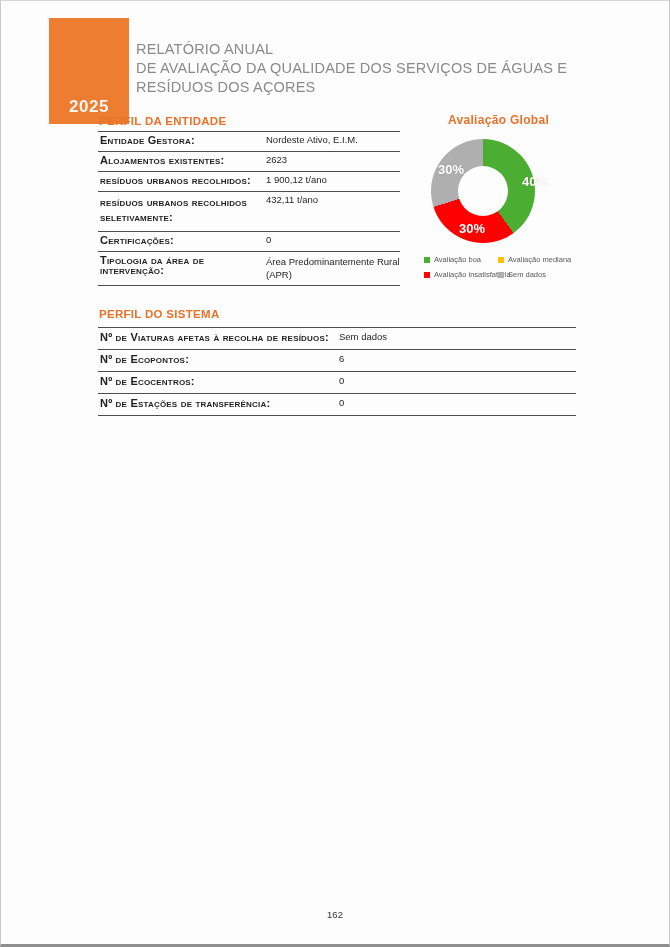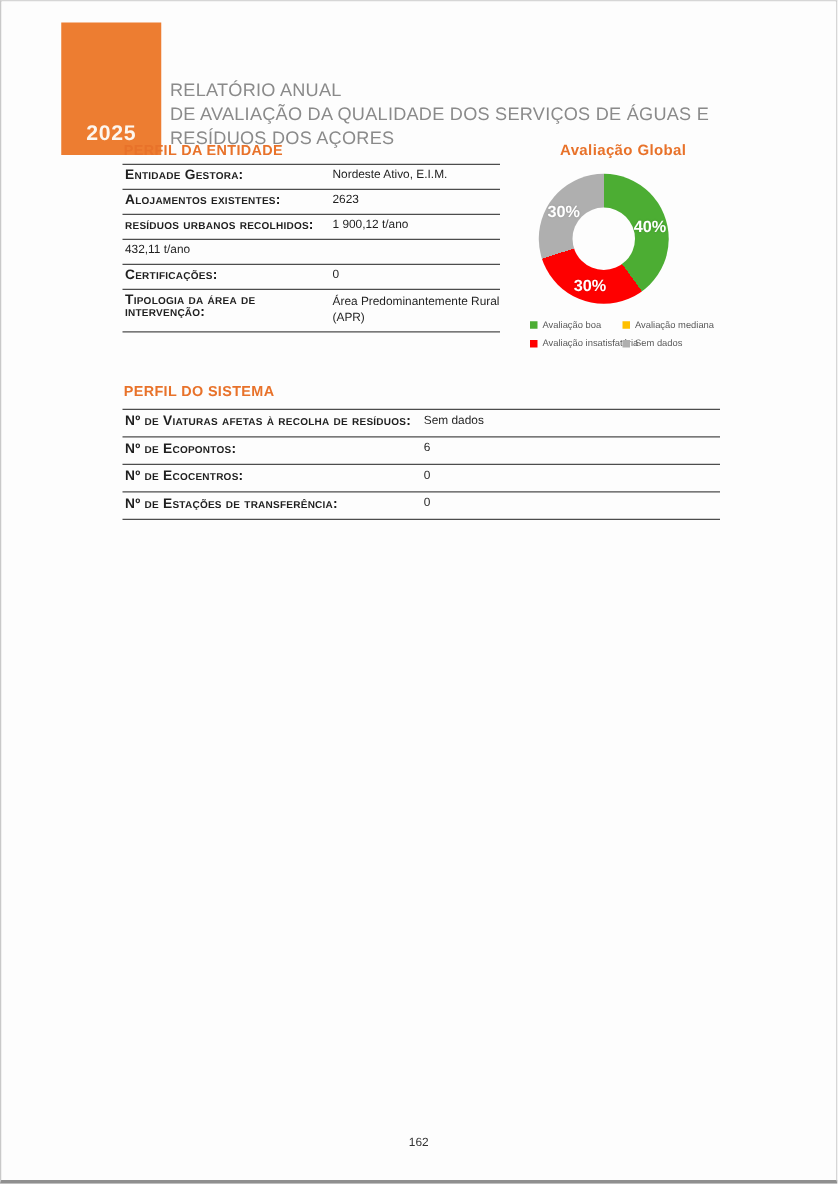--- a/index.html
+++ b/index.html
@@ -11,21 +11,21 @@
     font-family:"Liberation Sans",sans-serif;overflow:hidden;
   }
   
   .year-block{
     position:absolute;left:48px;top:0;width:80px;height:106px;
     background:#ED7D31;display:flex;align-items:flex-end;justify-content:center;margin-top:17px;
   }
   .year-text{color:#fdf6ee;font-weight:bold;font-size:17px;padding-bottom:7px;letter-spacing:.5px;}
   .doc-title{
     position:absolute;left:135px;top:39px;color:#8a8a8a;
-    font-size:14.5px;line-height:19px;letter-spacing:.2px;margin-top:24px;
+    font-size:14.5px;line-height:19px;letter-spacing:.2px;
   }
   
   .section-heading{
     position:absolute;color:#E8722A;font-weight:bold;font-size:11.5px;letter-spacing:.3px;
   }
   #heading-entity{left:98px;top:114px;}
   #heading-system{left:98px;top:307px;}
   
   .profile-table{position:absolute;border-top:1px solid #4d4d4d;}
   #entity-table{left:97px;top:130px;width:302px;}
@@ -47,21 +47,21 @@
   .donut{
     position:absolute;left:430px;top:138px;width:104px;height:104px;border-radius:50%;
   }
   .donut-hole{
     position:absolute;left:27px;top:27px;width:50px;height:50px;border-radius:50%;background:#fdfdfd;
   }
   .slice-label{
     position:absolute;transform:translate(-50%,-50%);
     color:#ffffff;font-weight:bold;font-size:13px;text-shadow:0 0 2px rgba(0,0,0,.15);
   }
-  #lbl-green{left:89px;top:42px;}
+  #lbl-green{left:104px;top:42px;}
   #lbl-red{left:41px;top:89px;}
   #lbl-gray{left:20px;top:30px;}
   
   .legend-item{position:absolute;display:flex;align-items:center;}
   .legend-swatch{width:6px;height:6px;margin-right:4px;flex:0 0 6px;}
   .legend-label{font-size:7.5px;color:#595959;white-space:nowrap;}
   #legend-0{left:423px;top:254px;}
   #legend-1{left:497px;top:254px;}
   #legend-2{left:423px;top:269px;}
   #legend-3{left:497px;top:269px;}
@@ -94,20 +94,21 @@
     </div>
     <div class="t-row">
       <span class="t-label">Alojamentos existentes:</span>
       <span class="t-value">2623</span>
     </div>
     <div class="t-row">
       <span class="t-label">resíduos urbanos recolhidos:</span>
       <span class="t-value">1 900,12 t/ano</span>
     </div>
     <div class="t-row row-wrap-label">
+      <span class="t-label">resíduos urbanos recolhidos seletivamente:</span>
       <span class="t-value">432,11 t/ano</span>
     </div>
     <div class="t-row">
       <span class="t-label">Certificações:</span>
       <span class="t-value">0</span>
     </div>
     <div class="t-row row-wrap-value">
       <span class="t-label">Tipologia da área de intervenção:</span>
       <span class="t-value">Área Predominantemente Rural (APR)</span>
     </div>

